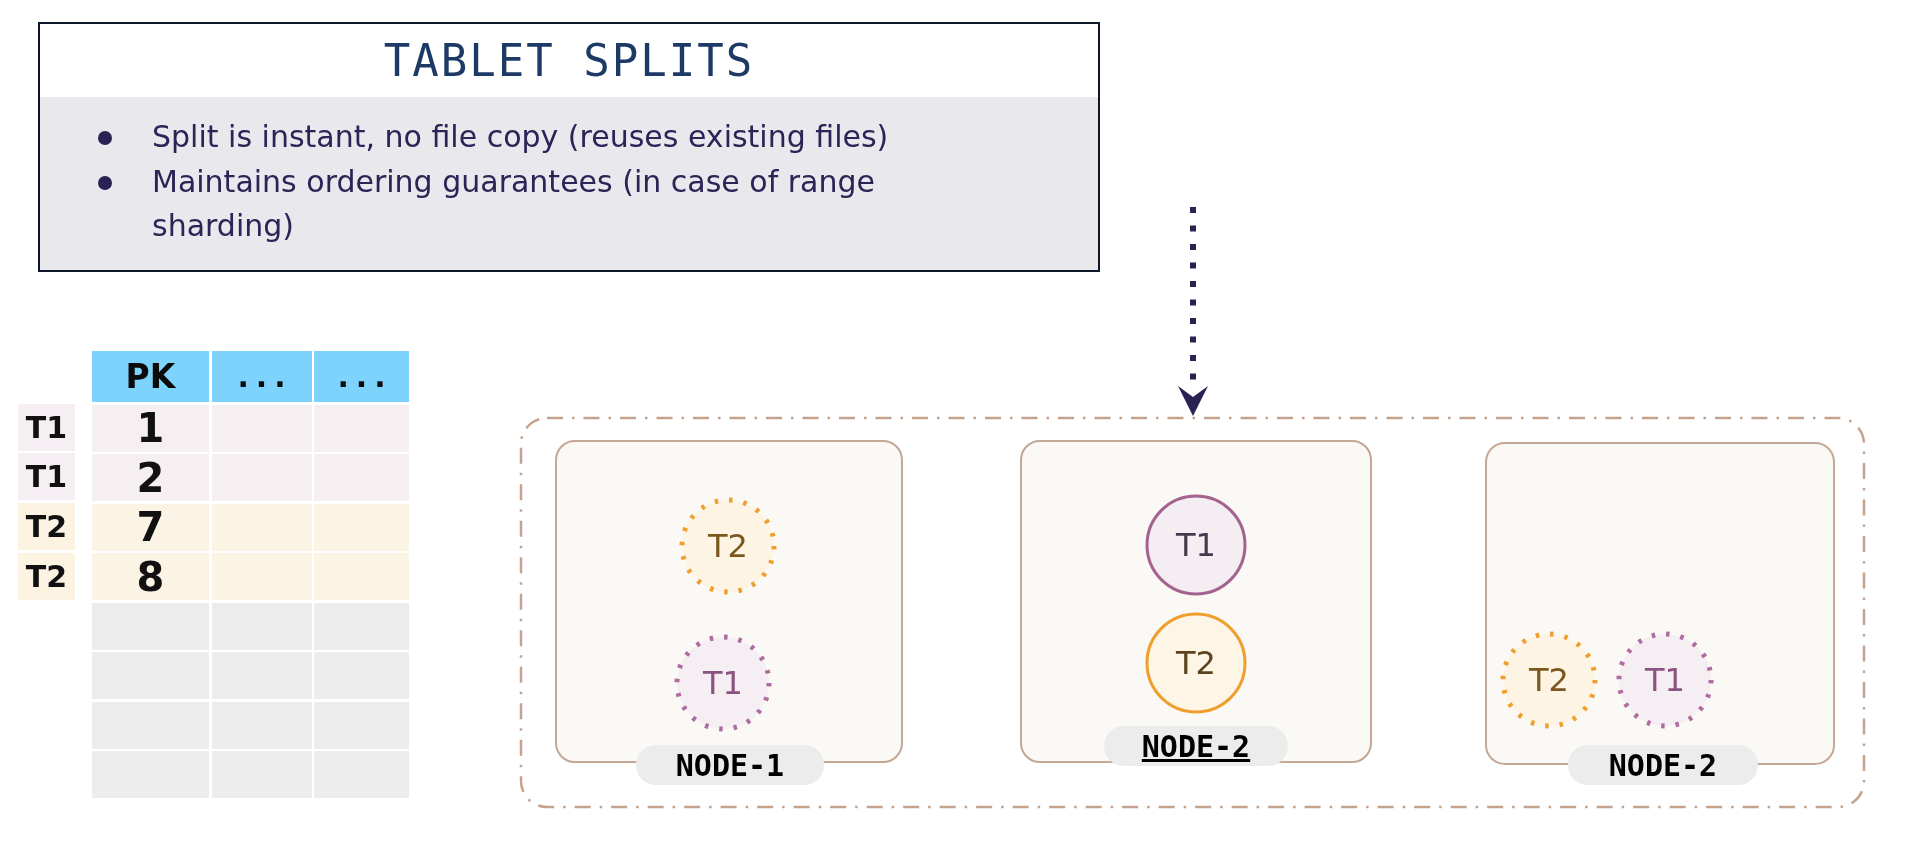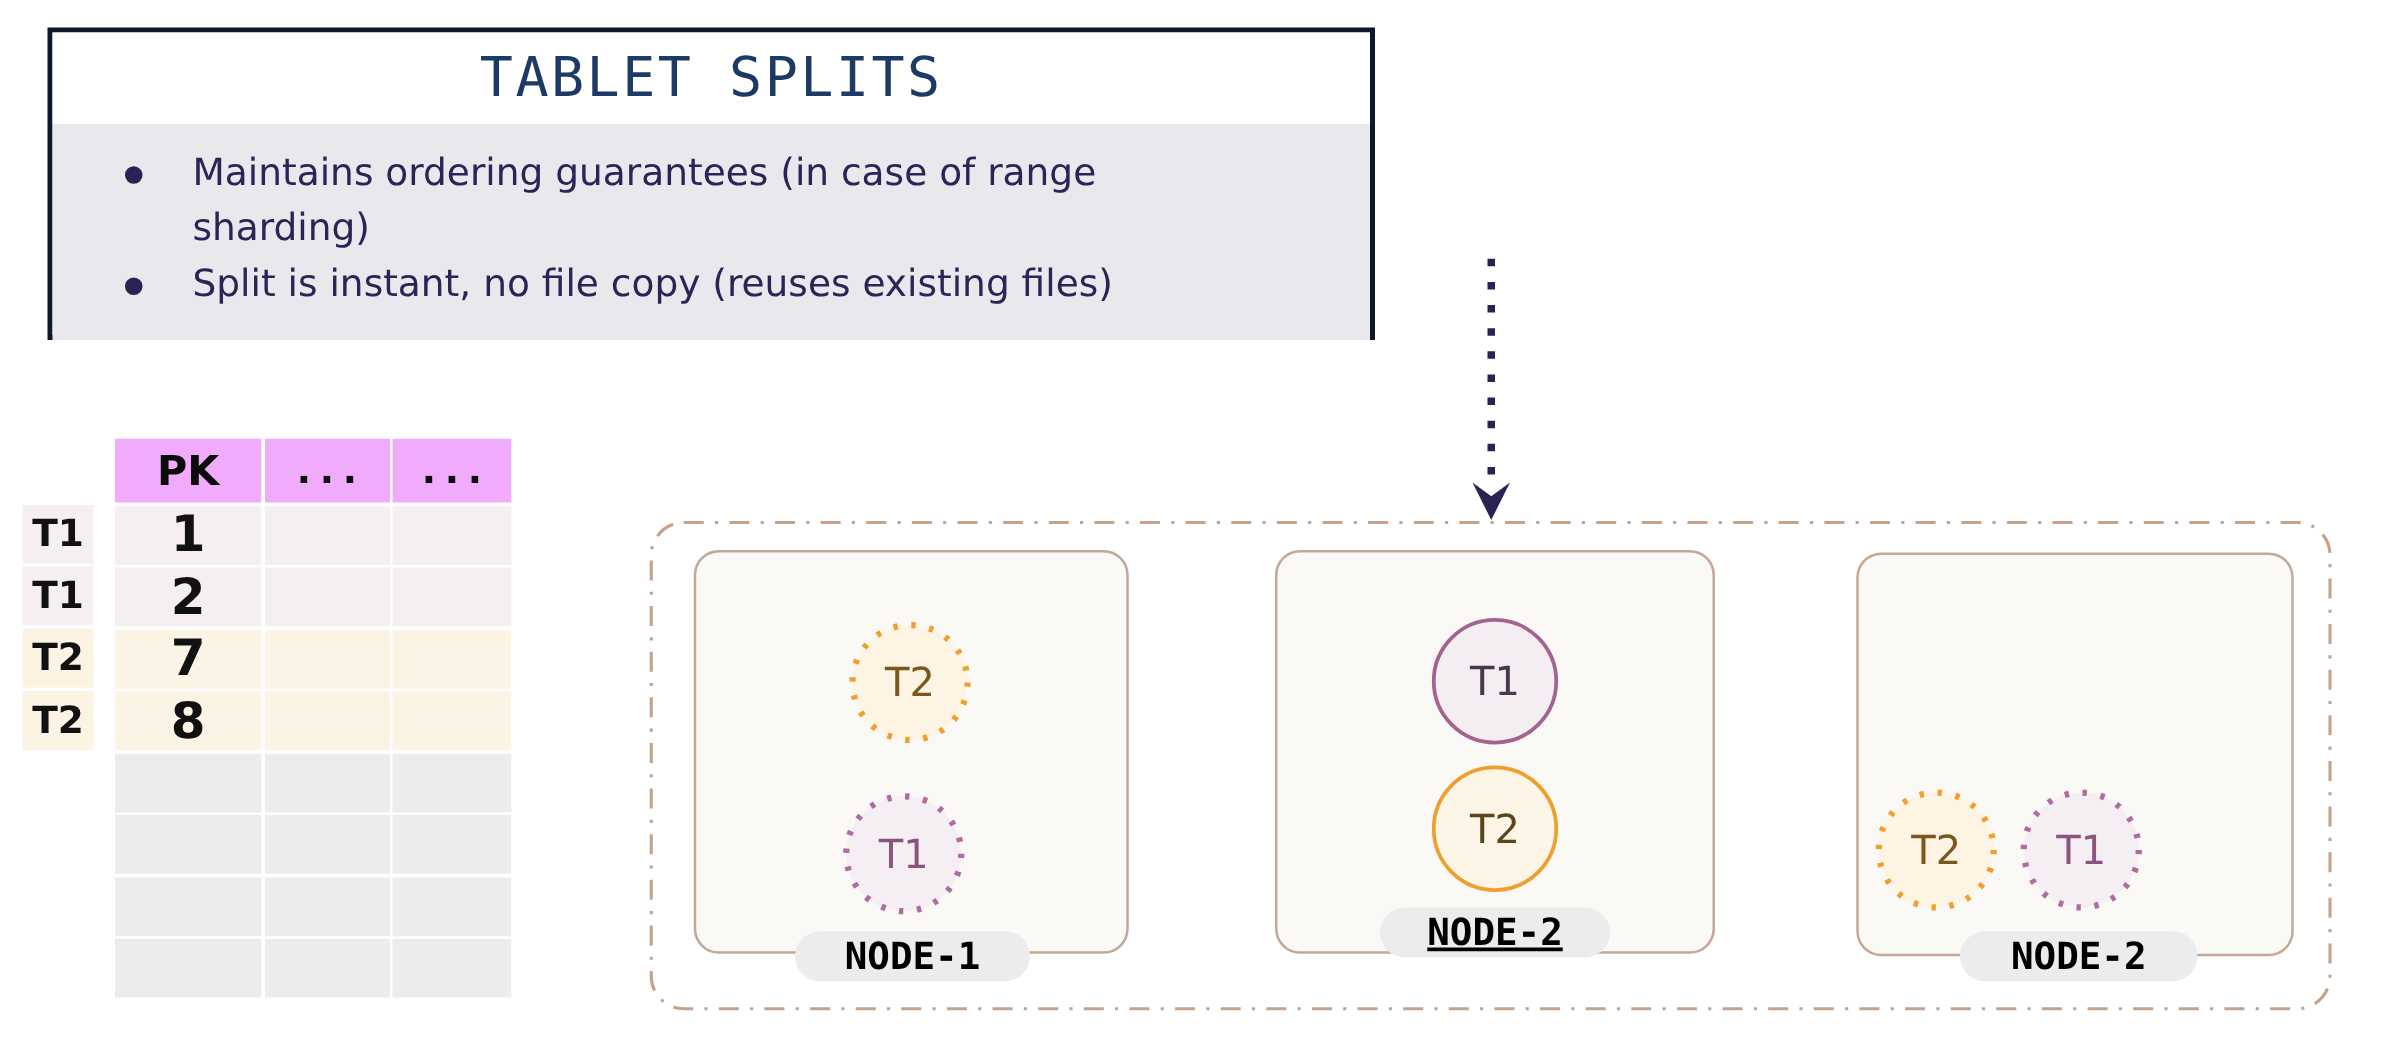--- a/index.html
+++ b/index.html
@@ -3,21 +3,21 @@
 <meta charset="utf-8">
 <style>
   html,body{margin:0;padding:0;background:#ffffff;}
   #canvas{
     position:relative;width:1911px;height:846px;background:#ffffff;overflow:hidden;
     font-family:"DejaVu Sans","Liberation Sans",sans-serif;
   }
   
   .info-box{
     position:absolute;left:38px;top:22px;width:1062px;height:250px;
-    border:4px solid #0f172a;box-sizing:border-box;background:#ffffff;
+    border:2px solid #0f172a;box-sizing:border-box;background:#ffffff;
   }
   .info-box .hdr{
     height:73px;display:flex;align-items:center;justify-content:center;background:#ffffff;
   }
   .info-title{
     font-family:"DejaVu Sans Mono","Liberation Mono",monospace;
     font-size:44px;letter-spacing:2px;color:#1d3a66;
   }
   .info-body{
     background:#e9e9ed;height:173px;box-sizing:border-box;padding:18px 40px 0 58px;
@@ -83,44 +83,44 @@
   .rl-2{top:503px;background:#fcf3e2;}
   .rl-3{top:553px;background:#fcf3e2;}
   .pk-table{
     position:absolute;left:92px;top:351px;
     display:grid;grid-template-columns:117px 100px 95px;
     grid-template-rows:51px repeat(8,47px);gap:2.5px;
   }
   .pk-table .cell{
     display:flex;align-items:center;justify-content:center;box-sizing:border-box;
   }
-  .cell.head{background:#f0abfc;color:#0b0b0b;font-weight:bold;font-size:33px;}
+  .cell.head{background:#7dd3fc;color:#0b0b0b;font-weight:bold;font-size:33px;}
   .cell.head.dots{font-size:30px;letter-spacing:7px;font-weight:800;padding-left:7px;}
   .cell.purple{background:#f5eff2;}
   .cell.cream{background:#fbf3e4;}
   .cell.gray{background:#ececec;}
   .cell.val{font-size:40px;font-weight:bold;color:#111111;}
 </style>
 </head>
 <body>
 
 <div id="canvas">
 
   <div class="info-box">
     <div class="hdr">
       <span class="info-title">TABLET SPLITS</span>
     </div>
     <div class="info-body">
       <div class="bullet-row">
         <span class="bullet-dot"></span>
-        <span class="bullet-text">Maintains ordering guarantees (in case of range sharding)</span>
+        <span class="bullet-text">Split is instant, no file copy (reuses existing files)</span>
       </div>
       <div class="bullet-row">
         <span class="bullet-dot"></span>
-        <span class="bullet-text">Split is instant, no file copy (reuses existing files)</span>
+        <span class="bullet-text">Maintains ordering guarantees (in case of range sharding)</span>
       </div>
     </div>
   </div>
 
 
   <svg class="overlay" viewBox="0 0 1911 846">
     <line x1="1193" y1="207" x2="1193" y2="388" stroke="#2b2153" stroke-width="6" stroke-dasharray="6 12.5"></line>
     <path d="M 1178 386 L 1193 416 L 1208 386 L 1193 397 Z" fill="#2b2153"></path>
     <rect x="521" y="418" width="1343" height="389" rx="26" fill="none" stroke="#c4a28c" stroke-width="2.5" stroke-dasharray="16 9 2.5 9"></rect>
   </svg>

